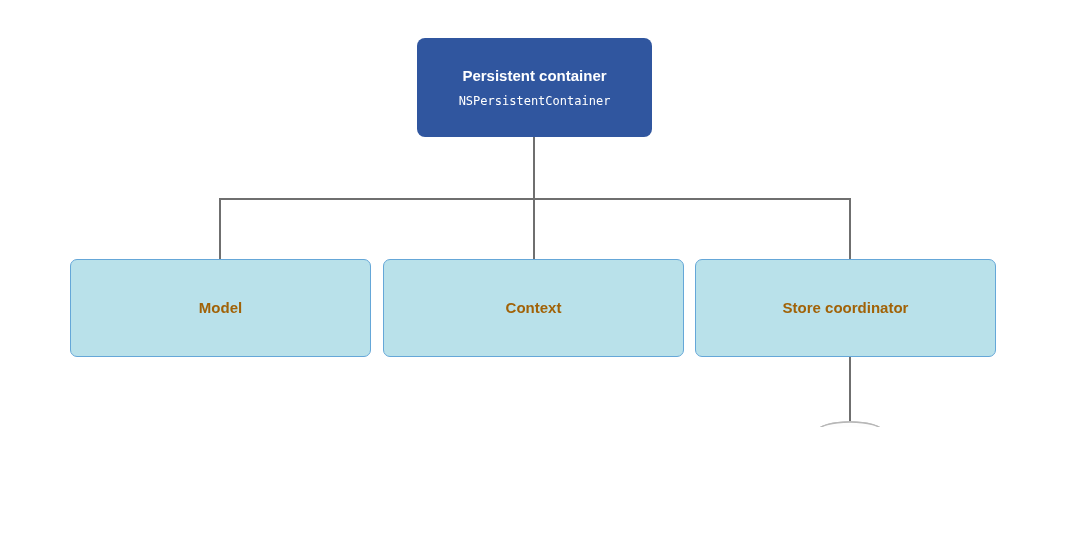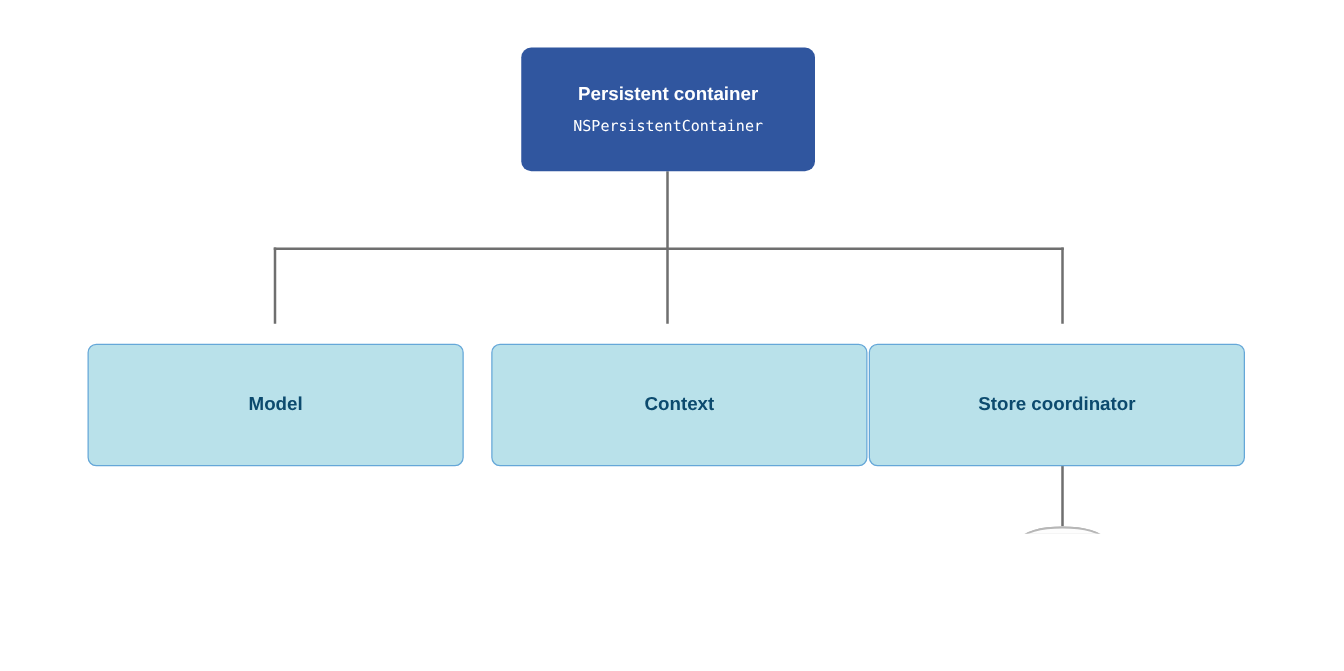--- a/index.html
+++ b/index.html
@@ -44,25 +44,24 @@
     border-radius: 8px;
     color: #ffffff;
   }
   .node-secondary {
     top: 259px;
     width: 301px;
     height: 98px;
     background: #b9e1ea;
     border: 1.5px solid #65a7d8;
     border-radius: 7px;
-    color: #0c4a6e;
-    margin-top: 16px;
+    color: #a16207;
   }
   .node-model { left: 70px; }
-  .node-context { left: 393px; }
+  .node-context { left: 383px; }
   .node-store { left: 695px; gap: 32px; }
 
   .line {
     position: absolute;
     background: #6f6f6f;
   }
   .line-trunk      { left: 533px; top: 137px; width: 2px;  height: 122px; }
   .line-horizontal { left: 219px; top: 198px; width: 632px; height: 2px;  }
   .line-left-drop  { left: 219px; top: 198px; width: 2px;  height: 61px;  }
   .line-right-drop { left: 849px; top: 198px; width: 2px;  height: 61px;  }

